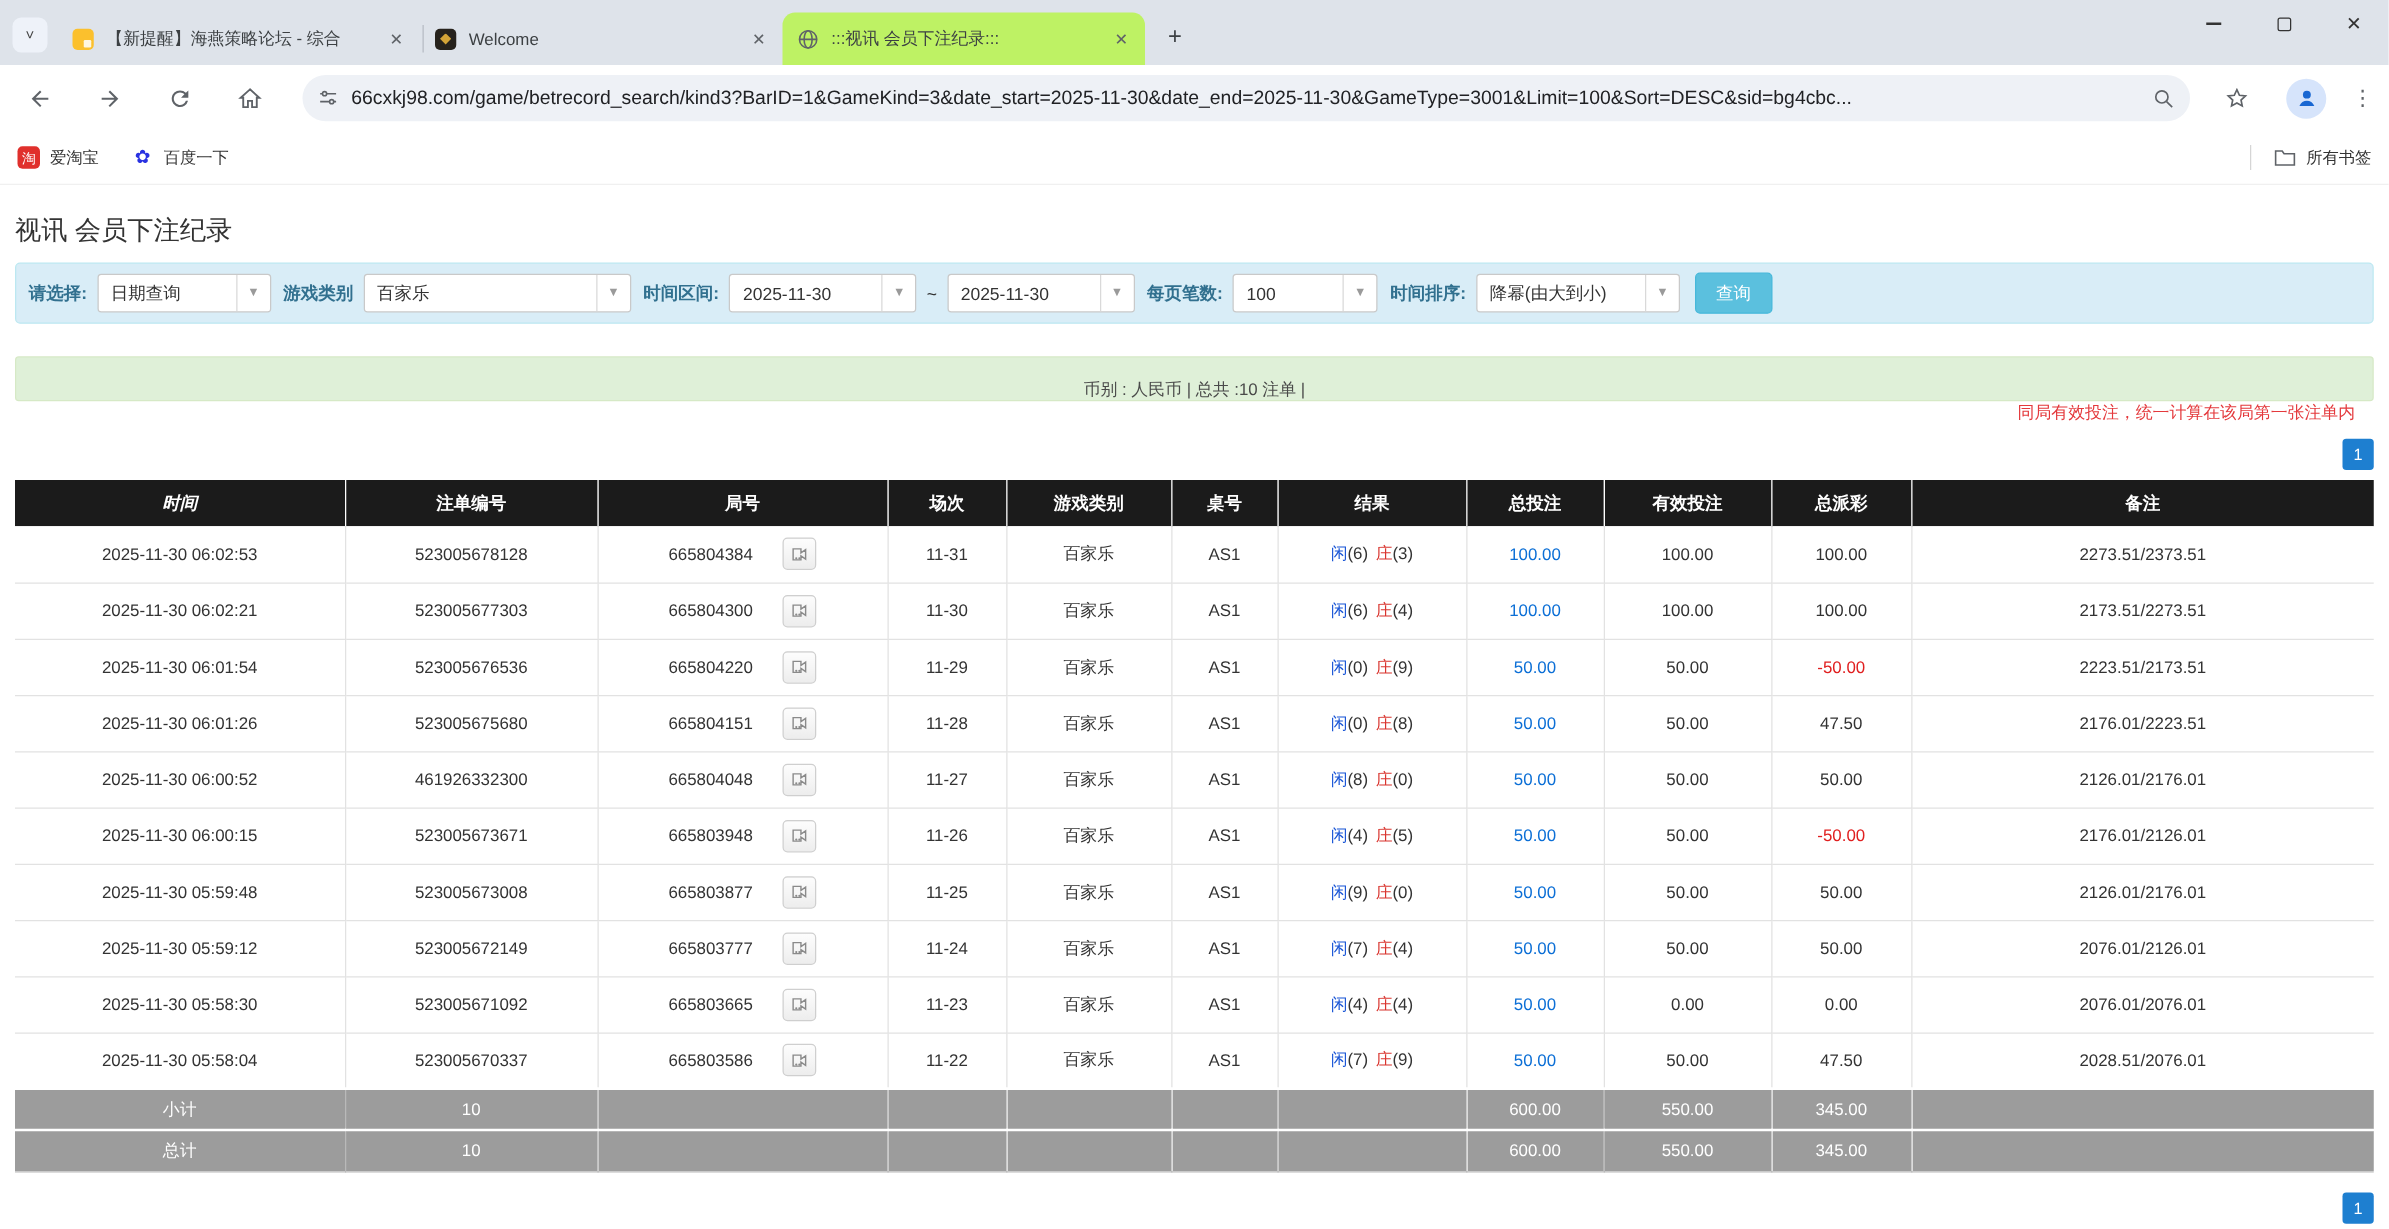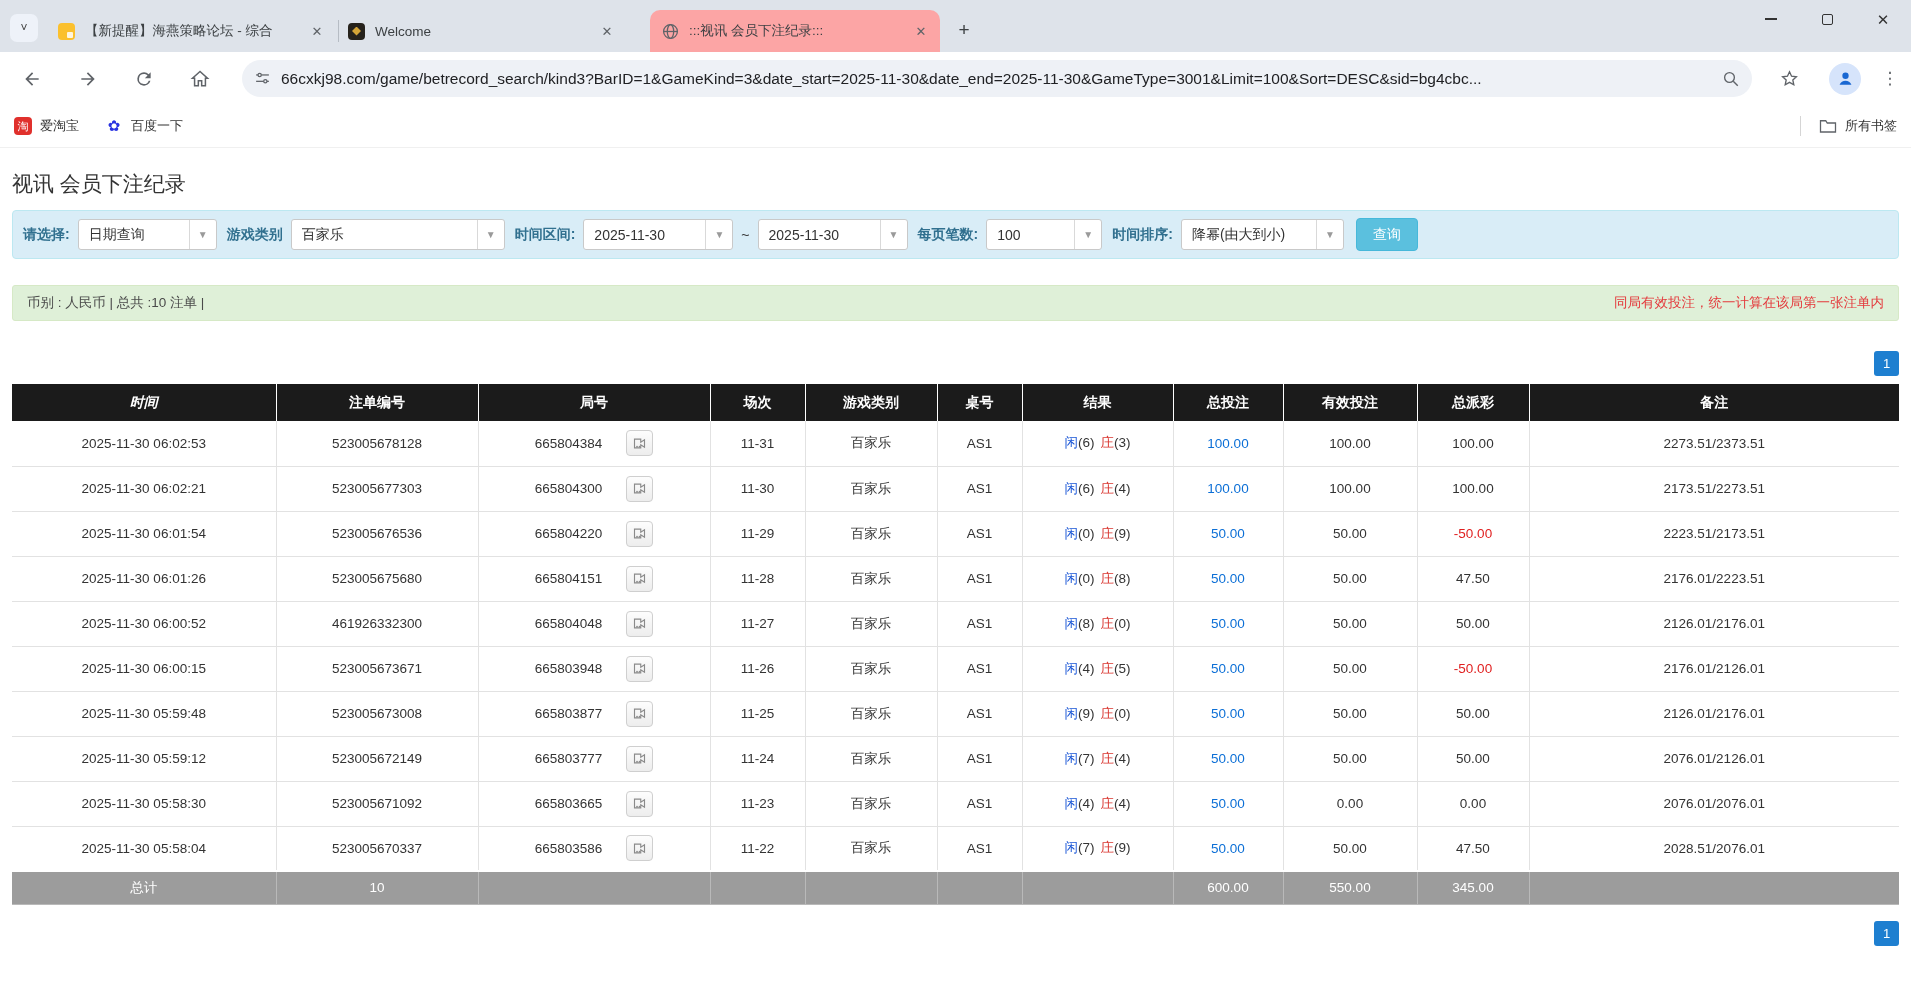--- a/index.html
+++ b/index.html
@@ -5,21 +5,21 @@
   * { margin:0; padding:0; box-sizing:border-box; }
   html,body { width:1911px; height:983px; overflow:hidden; background:#fff;
     font-family:"Liberation Sans", sans-serif; }
 
   
   .tabstrip { height:52px; background:#dee3ea; display:flex; align-items:flex-end; position:relative; }
   .tab-chevron { width:28px; height:28px; margin:0 8px 10px 10px; border-radius:7px; background:#eef2f9;
     display:flex; align-items:center; justify-content:center; color:#444; font-size:12px; }
   .tab { height:42px; width:290px; display:flex; align-items:center; padding:0 10px 0 12px;
     border-radius:10px 10px 0 0; color:#3c4043; font-size:13.5px; position:relative; }
-  .tab.active { background:#fca5a5;margin-left:24px; }
+  .tab.active { background:#bef264; }
   .tab .sep { position:absolute; right:-3px; top:10px; height:22px; width:1px; background:#b6bcc4; }
   .favicon { width:17px; height:17px; border-radius:4px; margin-right:10px; flex:0 0 auto; position:relative; }
   .fav-yellow { background:#fbc02d; }
   .fav-yellow::after { content:""; position:absolute; right:2px; bottom:2px; width:6px; height:6px;
     background:#fff; border-radius:1px; opacity:.85; }
   .fav-dark { background:#26221c; }
   .fav-dark::after { content:""; position:absolute; left:4px; top:4px; width:9px; height:9px;
     background:#d4a437; clip-path:polygon(50% 0,100% 50%,50% 100%,0 50%); }
   .tab-title { flex:1; white-space:nowrap; overflow:hidden; }
   .tab-close { width:18px; height:18px; border-radius:50%; display:flex; align-items:center; justify-content:center;
@@ -66,21 +66,21 @@
   .sel { background:#fff; border:1px solid #c9c9c9; border-radius:3px; height:31px; display:flex;
     align-items:center; font-size:14px; color:#333; }
   .sel .sel-val { padding:0 10px; flex:1; white-space:nowrap; overflow:hidden; }
   .sel .sel-arrow { width:27px; align-self:stretch; border-left:1px solid #d9d9d9; display:flex;
     align-items:center; justify-content:center; color:#9a9a9a; font-size:10px; }
   .tilde { margin:0 8px; color:#333; font-size:14px; }
   .btn-search { margin-left:12px; background:#5bc0de; color:#fff; border:1px solid #46b8da; border-radius:4px;
     height:33px; padding:0 16px; font-size:14px; display:flex; align-items:center; }
 
   .summary { margin:26px 12px 0 12px; background:#dff0d8; border:1px solid #d6e9c6; border-radius:3px;
-    height:36px; display:flex; align-items:center; padding:17px 14px; font-size:13.5px; }
+    height:36px; display:flex; align-items:center; padding:17px 14px; font-size:13.5px;flex-direction:column; }
   .summary-left { color:#4a4a4a; }
   .summary-right { margin-left:auto; color:#e4393c; }
 
   .pager-row { display:flex; justify-content:flex-end; margin:30px 12px 8px 12px; }
   .pager-row.bottom { margin-top:16px; }
   .page-btn { min-width:25px; height:25px; background:#1e7fd0; color:#fff; font-size:13px; border-radius:3px;
     display:flex; align-items:center; justify-content:center; }
 
   table.bets { width:1887px; margin:0 12px; border-collapse:collapse; table-layout:fixed; }
   .bets th { background:#1b1b1b; color:#fff; font-size:14px; font-weight:bold; height:37px;
@@ -572,20 +572,33 @@
       <td>AS1</td>
       <td>
         <span class="res-p">闲</span><span class="res-n">(7)</span><span class="res-b">庄</span><span class="res-n">(9)</span>
       </td>
       <td class="bet-link">50.00</td>
       <td>50.00</td>
       <td class="payout">47.50</td>
       <td>2028.51/2076.01</td>
     </tr>
 
+    <tr class="grand first">
+      <td>小计</td>
+      <td>10</td>
+      <td></td>
+      <td></td>
+      <td></td>
+      <td></td>
+      <td></td>
+      <td>600.00</td>
+      <td>550.00</td>
+      <td>345.00</td>
+      <td></td>
+    </tr>
 
     <tr class="grand second">
       <td>总计</td>
       <td>10</td>
       <td></td>
       <td></td>
       <td></td>
       <td></td>
       <td></td>
       <td>600.00</td>

